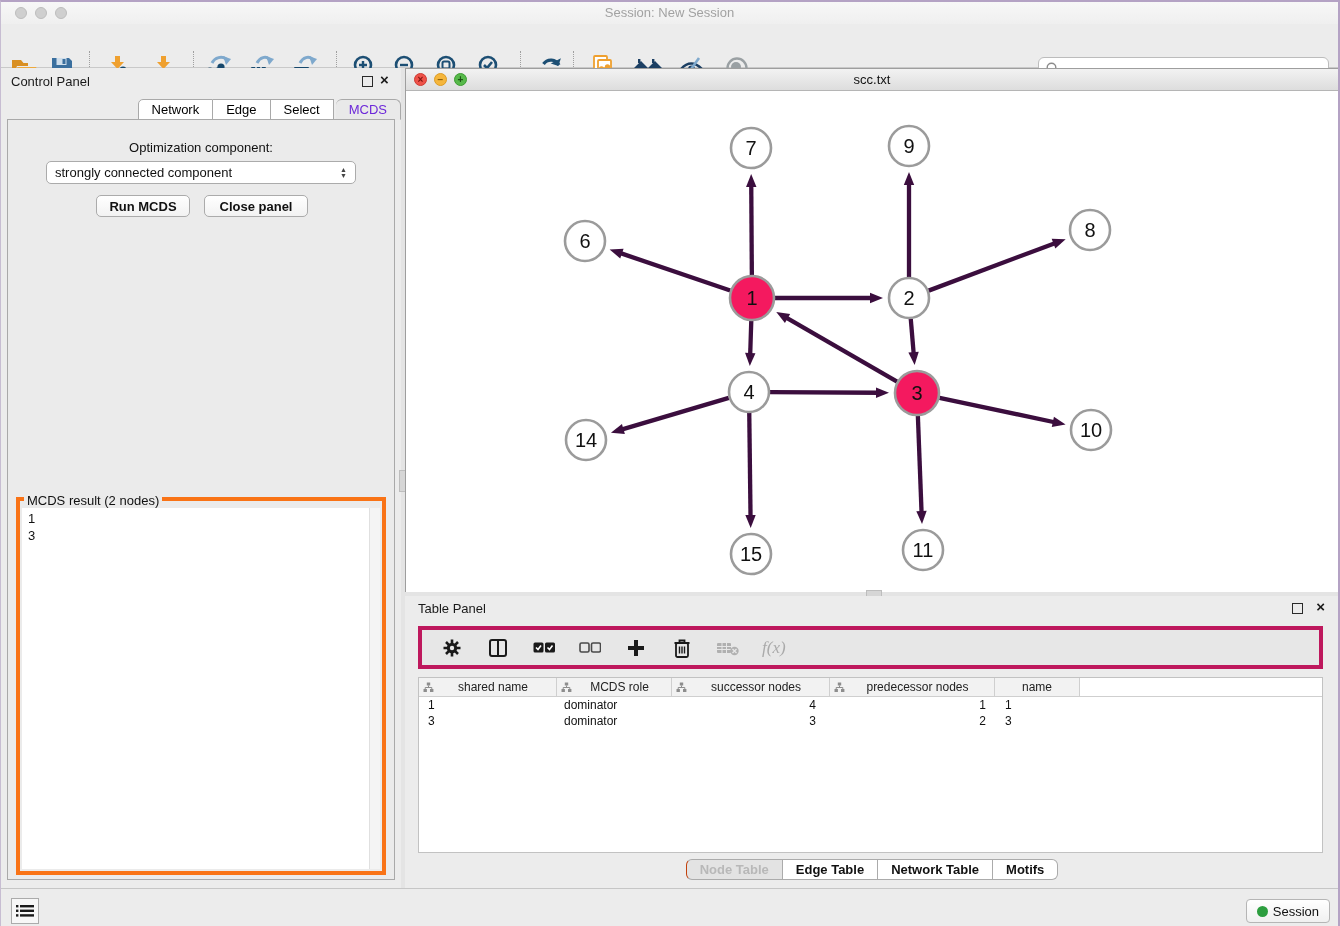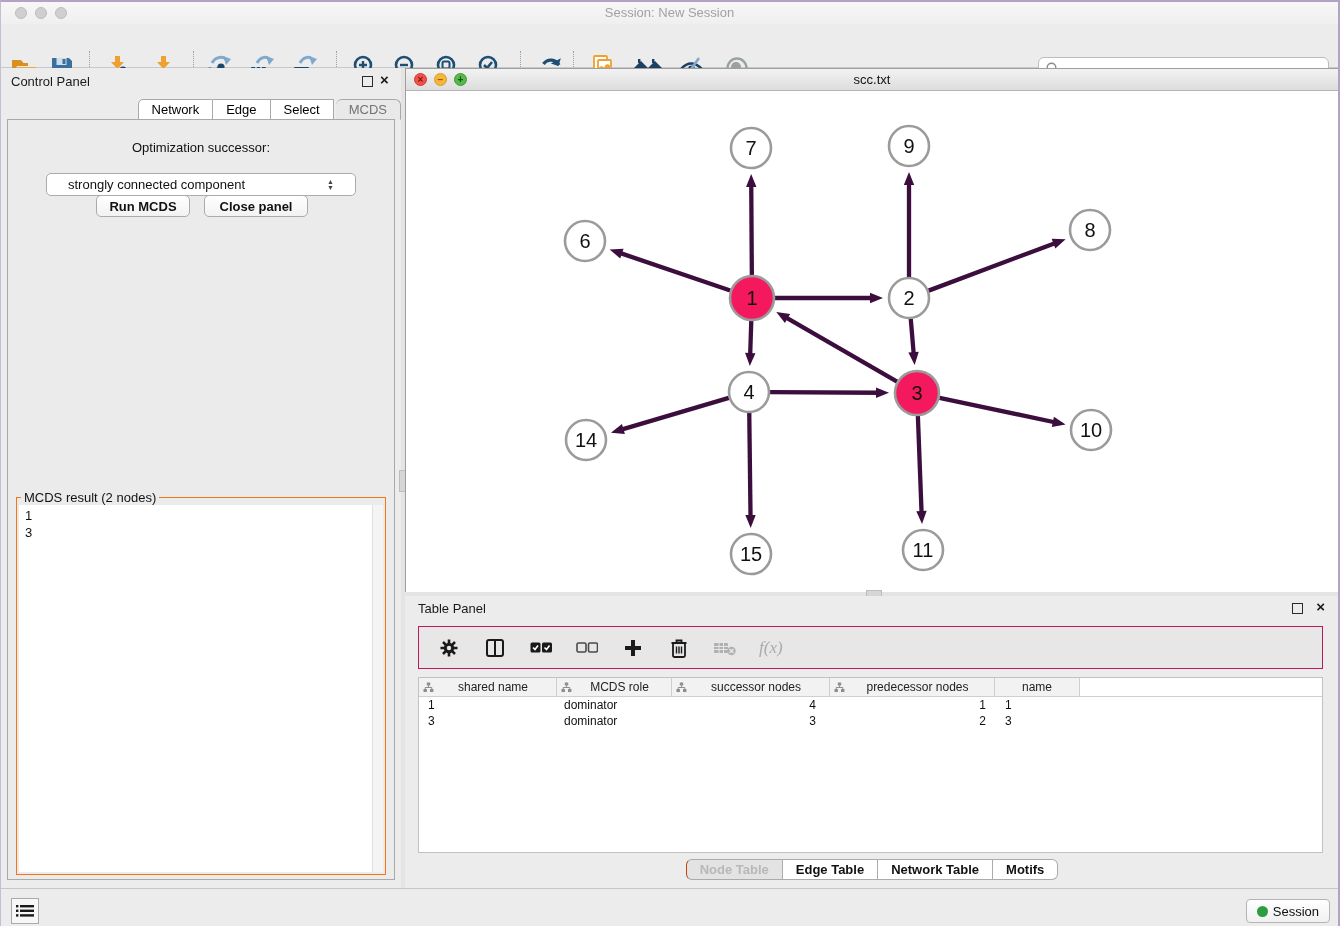--- a/index.html
+++ b/index.html
@@ -31,35 +31,35 @@
     font-family:inherit;margin-left:5px;}
   
   .control-panel{position:absolute;left:0;top:66px;width:400px;height:820px;background:#ececec;}
   .cp-header{position:absolute;left:10px;top:6px;font-size:13px;color:#1a1a1a;}
   .panel-float{position:absolute;width:11px;height:11px;border:1.6px solid #2a2a2a;top:8px;}
   .panel-close{position:absolute;top:3px;font-size:15px;font-weight:bold;color:#1a1a1a;}
   .cp-tabs{position:absolute;left:0;top:31px;width:100%;display:flex;justify-content:flex-end;padding-left:18px;}
   .cp-tab{height:21px;line-height:20px;padding:0 13px;font-size:13px;background:#fff;
     border:1px solid #a9a9a9;border-left:none;}
   .cp-tab:first-child{border-left:1px solid #a9a9a9;border-top-left-radius:5px;}
-  .cp-tab.ghost{background:#e9e9e9;color:#737373;border-top-right-radius:6px;
+  .cp-tab.ghost{background:#e9e9e9;color:#6d28d9;border-top-right-radius:6px;
     border-top-left-radius:6px;margin-left:2px;border-bottom-color:#e9e9e9;}
   .cp-body{position:absolute;left:6px;top:51px;width:388px;height:761px;
     border:1px solid #a9a9a9;background:#ebebeb;}
   .opt-label{position:absolute;left:0;width:100%;top:20px;text-align:center;font-size:13px;color:#111;}
-  .opt-select{position:absolute;left:38px;top:53px;width:310px;height:23px;background:#fff;
+  .opt-select{position:absolute;left:38px;top:41px;width:310px;height:23px;background:#fff;
     border:1px solid #ababab;border-radius:5px;font-size:13px;display:flex;align-items:center;
-    padding:0 21px;color:#111;}
+    padding:0 8px;color:#111;}
   .opt-select .spin{margin-left:auto;display:flex;flex-direction:column;font-size:7px;
     line-height:6px;color:#444;}
   .cp-btn{position:absolute;top:75px;height:22px;background:linear-gradient(#ffffff,#f2f2f2);
     border:1px solid #ababab;border-radius:5px;font-size:13px;display:flex;align-items:center;
     justify-content:center;color:#111;font-weight:bold;}
   .result-group{position:absolute;left:8px;top:377px;width:370px;height:378px;
-    border:1px solid #f97316;}
+    border:4px solid #f97316;}
   .result-legend{position:absolute;left:4px;top:-8px;background:#ebebeb;padding:0 3px;
     font-size:13px;color:#111;}
   .result-text{position:absolute;left:2px;top:7px;right:2px;bottom:2px;background:#fff;
     font-size:13px;color:#111;padding:2px 6px;line-height:17px;white-space:pre-line;}
   .result-scroll{position:absolute;right:2px;top:7px;width:11px;bottom:2px;
     background:#f4f4f4;border-left:1px solid #e0e0e0;}
   
   .vdiv{position:absolute;left:400px;top:66px;width:4px;height:820px;background:#e4e4e4;}
   .vdiv .handle{position:absolute;left:-2px;top:402px;width:8px;height:22px;
     background:#d6d6d6;border:1px solid #bdbdbd;}
@@ -72,21 +72,21 @@
   .net-titlebar{position:absolute;left:0;top:0;width:100%;height:22px;
     background:linear-gradient(#f2f2f2,#dddddd);border-bottom:1px solid #b5b5b5;}
   .net-dot{position:absolute;top:4px;width:13px;height:13px;border-radius:50%;
     font-size:10px;font-weight:bold;text-align:center;line-height:12px;}
   .net-title{position:absolute;left:0;right:0;top:3px;text-align:center;font-size:13px;color:#111;}
   .net-canvas{position:absolute;left:0;top:22px;width:932px;height:501px;background:#fff;}
   
   .table-panel{position:absolute;left:404px;top:594px;width:934px;height:292px;background:#ececec;}
   .tp-header{position:absolute;left:13px;top:5px;font-size:13px;color:#1a1a1a;}
   .tp-toolbar{position:absolute;left:13px;top:30px;right:16px;height:43px;background:#e7e7e7;
-    border:1px solid #be185d;display:flex;align-items:center;gap:22px;padding-left:18px;}
+    border:4px solid #be185d;display:flex;align-items:center;gap:22px;padding-left:18px;}
   .tp-tool{display:flex;align-items:center;justify-content:center;width:24px;height:24px;}
   .fx{font-family:"Liberation Serif","DejaVu Serif",serif;font-style:italic;font-size:17px;color:#aaa;}
   .dtable{position:absolute;left:13px;top:81px;right:16px;bottom:35px;background:#fff;
     border:1px solid #c2c2c2;overflow:hidden;}
   .thead{display:flex;height:19px;border-bottom:1px solid #cfcfcf;font-size:12px;color:#222;}
   .th{background:#f2f2f2;border-right:1px solid #cfcfcf;display:flex;align-items:center;
     padding:0 4px;}
   .th .lbl{flex:1;text-align:center;}
   .trow{display:flex;height:16px;font-size:12px;color:#111;align-items:center;}
   .td{padding:0 4px;}
@@ -278,21 +278,21 @@
     <span class="panel-close" style="left:379px">×</span>
 
     <div class="cp-tabs">
       <div class="cp-tab">Network</div>
       <div class="cp-tab">Edge</div>
       <div class="cp-tab">Select</div>
       <div class="cp-tab ghost">MCDS</div>
     </div>
 
     <div class="cp-body">
-      <div class="opt-label">Optimization successor:</div>
+      <div class="opt-label">Optimization component:</div>
       <div class="opt-select">
         <span>strongly connected component</span>
         <span class="spin">▲<span>▼</span></span>
       </div>
       <div class="cp-btn" style="left:88px;width:94px">
         <span>Run MCDS</span>
       </div>
       <div class="cp-btn" style="left:196px;width:104px">
         <span>Close panel</span>
       </div>

